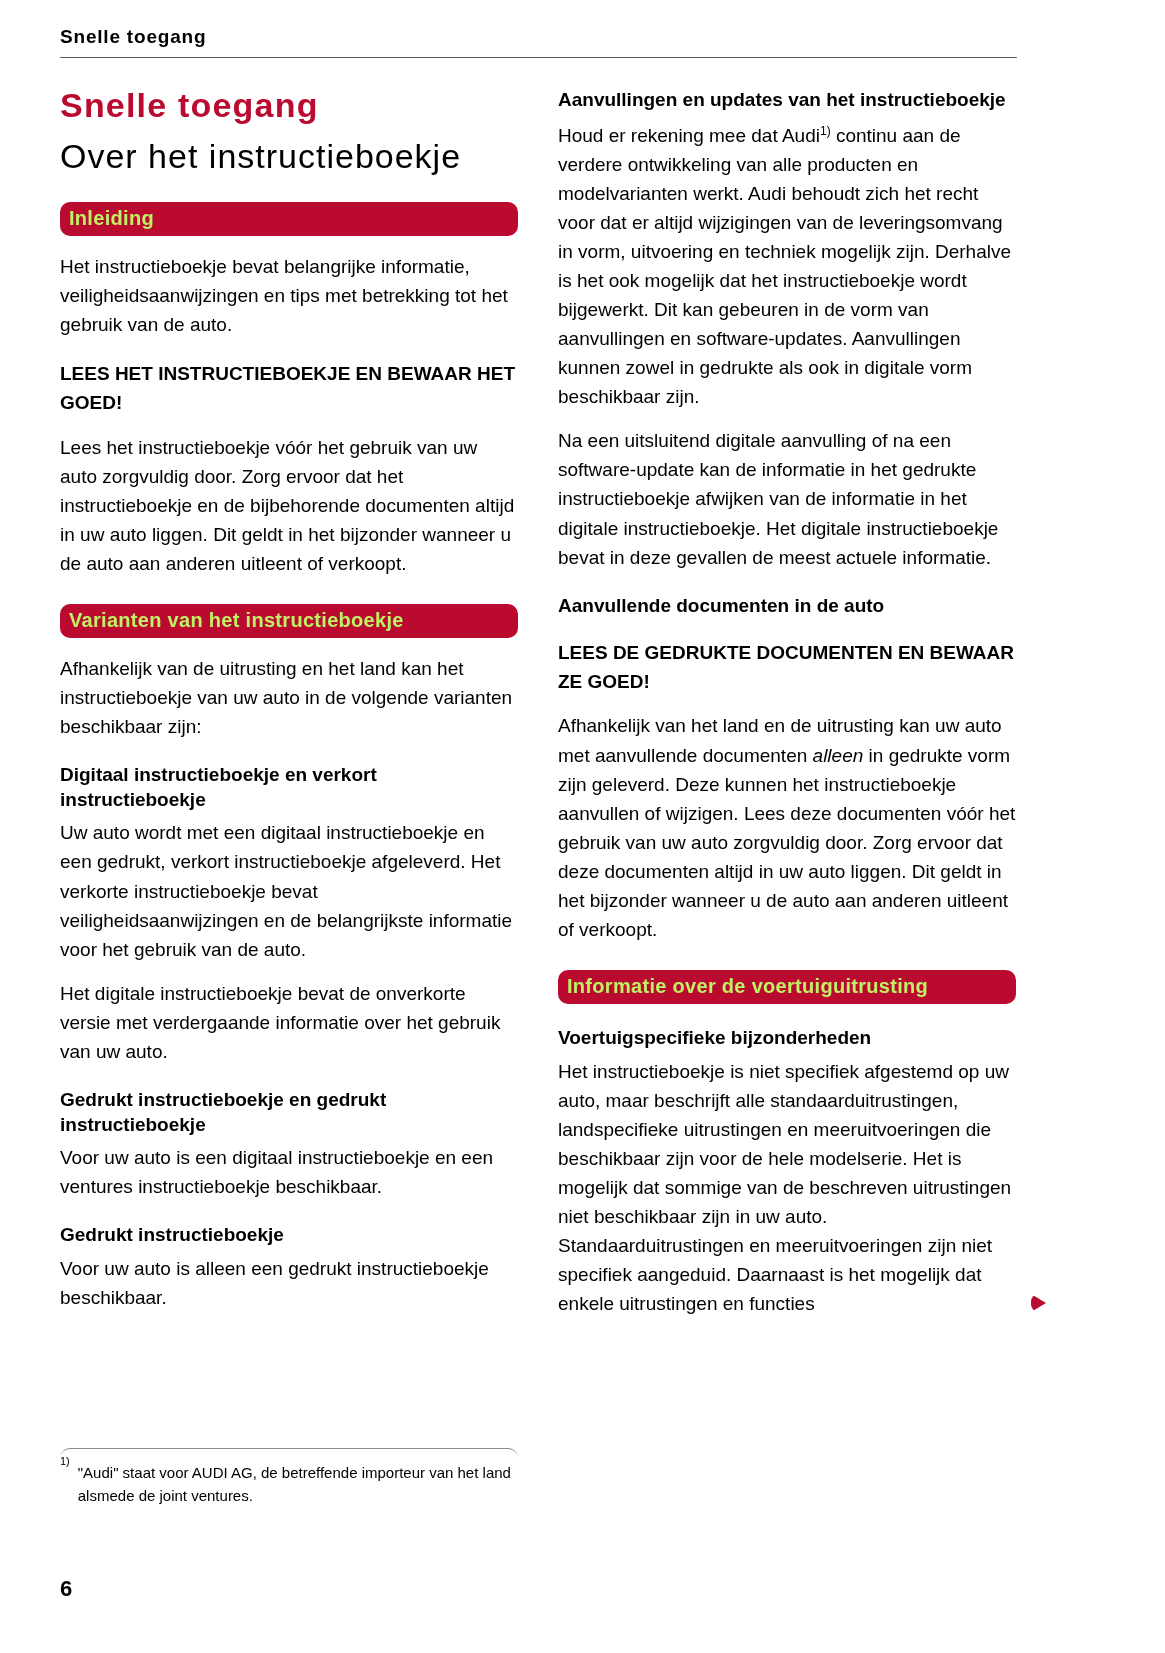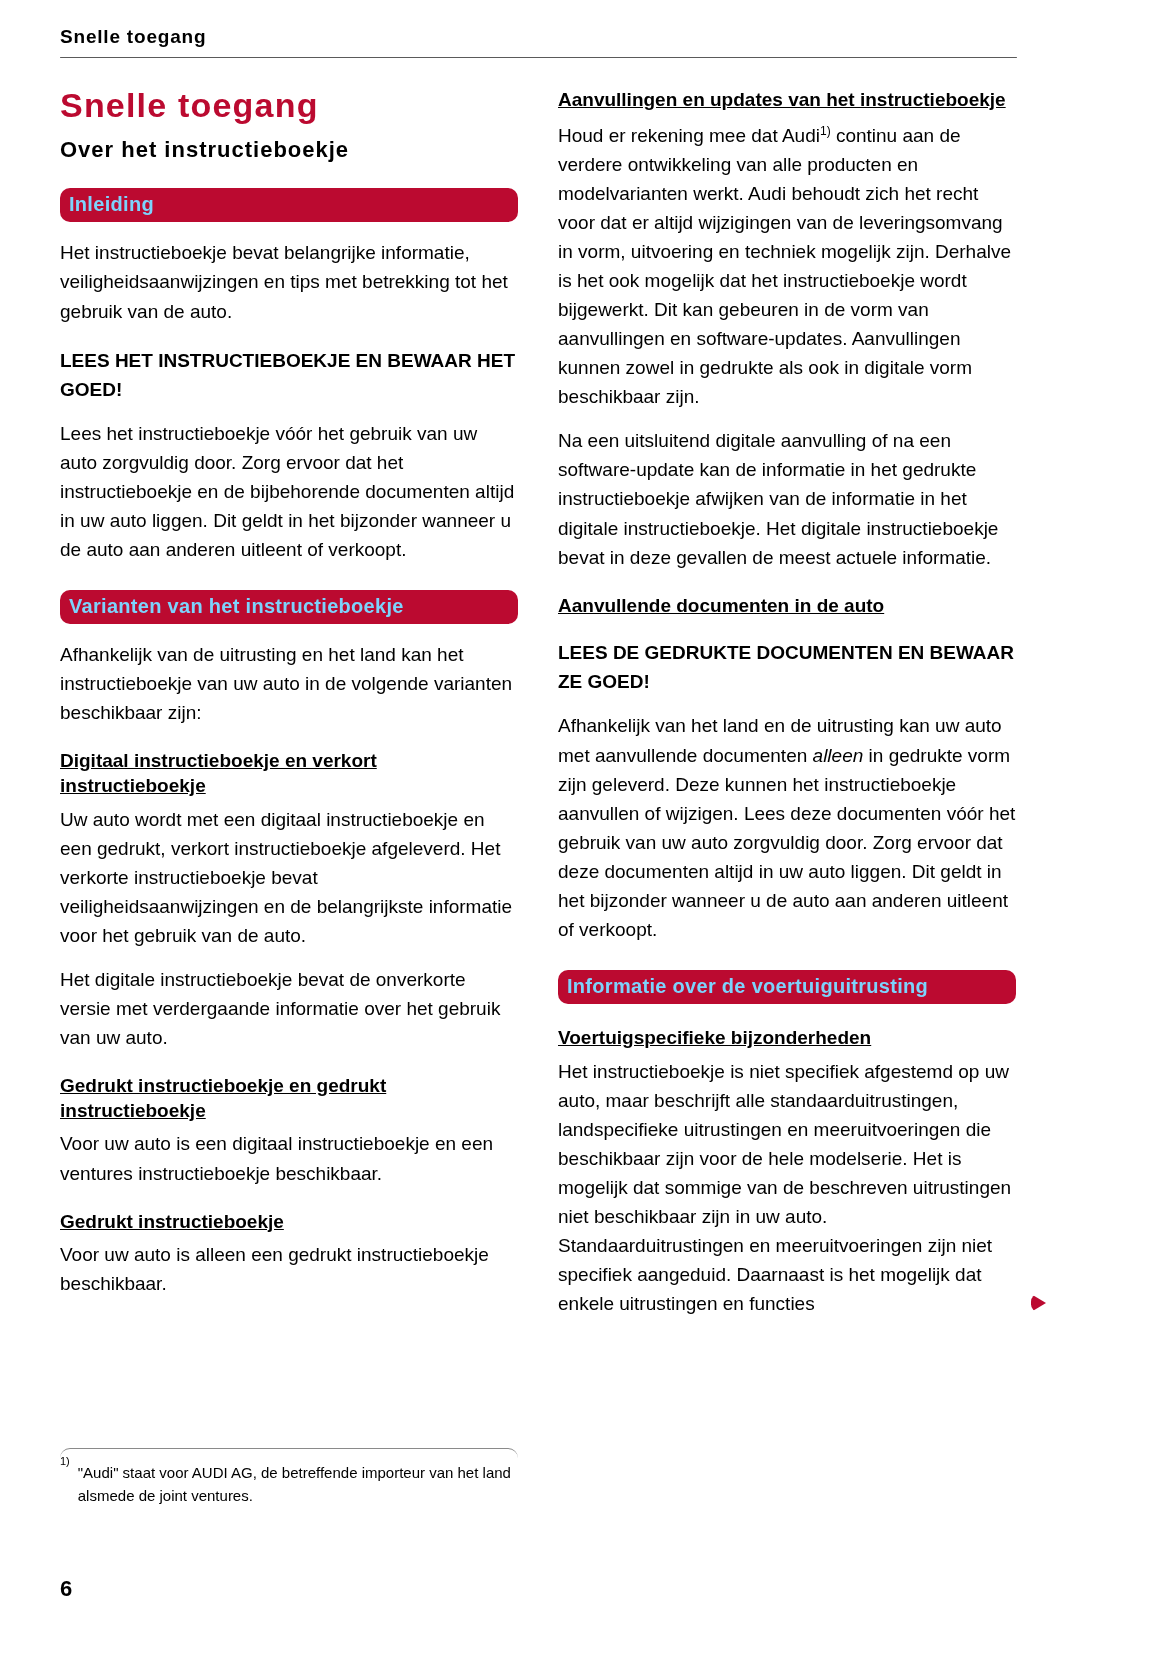--- a/index.html
+++ b/index.html
@@ -51,44 +51,43 @@
   .title{
     margin:0 0 12px 0;
     color:var(--red);
     font-size:34px;
     line-height:1.15;
     font-weight:bold;
     letter-spacing:1.2px;
   }
   .subtitle{
     margin:0 0 24px 0;
-    font-size:22px;
+    font-size:34px;
     line-height:1.15;
-    font-weight:bold;
+    font-weight:normal;
     letter-spacing:1px;
   }
   .banner{
     background:var(--red);
-    color:#7dd3fc;
+    color:#bef264;
     font-weight:bold;
     font-size:20px;
     line-height:1.2;
     padding:4px 10px 6px 9px;
     margin:26px 0 16px 0;
     letter-spacing:0.3px;
   }
   .bold-note{
     font-weight:bold;
     margin:20px 0 15px 0;
   }
   .sub-head{
     font-weight:bold;
     margin:22px 0 6px 0;
     line-height:1.3;
-    text-decoration:underline;
   }
   .right-head{
     font-weight:bold;
     margin:2px 0 8px 0;
     line-height:1.3;
   }
   sup{
     font-size:12px;
     line-height:0;
     vertical-align:super;

